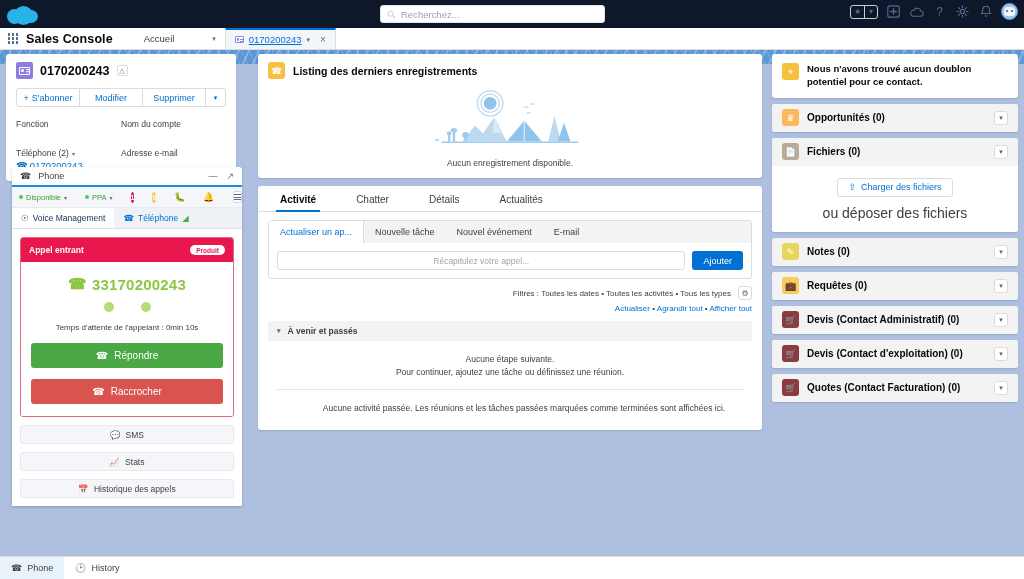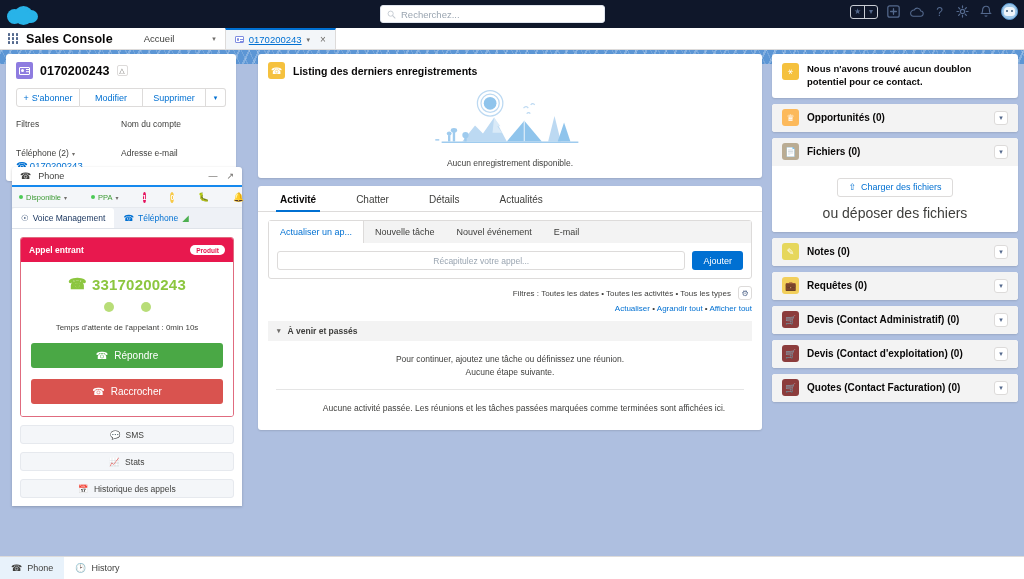--- a/index.html
+++ b/index.html
@@ -157,21 +157,21 @@
     box-shadow:0 1px 3px rgba(0,0,0,.2);
   }
   .pw-header {
     height:20px; display:flex; align-items:center; padding:0 8px;
     border-bottom:2px solid #1589ee; font-size:9px; color:#3e3e3c;
   }
   .pw-header .ph-ico { margin-right:7px; font-size:9px; }
   .pw-hdr-actions { margin-left:auto; display:flex; gap:9px; align-items:center; color:#706e6b; font-size:9px; }
   .pw-status {
     height:21px; background:#f4f6f9; display:flex; align-items:center;
-    padding:0 7px; gap:24px; font-size:7.5px; border-bottom:1px solid #e6e9ee;
+    padding:0 7px; gap:18px; font-size:7.5px; border-bottom:1px solid #e6e9ee;
   }
   .st-item { display:flex; align-items:center; gap:3px; color:#3d9b35; }
   .st-dot { width:4px;height:4px;border-radius:50%;background:#4bca55; }
   .st-caret { font-size:6px; color:#706e6b; }
   .pill {
     width:11px;height:11px;border-radius:50%;color:#fff;font-size:7px;font-weight:bold;
     display:flex;align-items:center;justify-content:center;
   }
   .pill.red { background:#e5125e; }
   .pill.yel { background:#f7c948; color:#fff; }
@@ -432,21 +432,21 @@
         <div class="btn-outline">
           <span>Supprimer</span>
         </div>
         <div class="btn-outline btn-caret">
           <span>▾</span>
         </div>
       </div>
 
       <div class="field-grid">
         <div>
-          <div class="field-lbl">Filtres</div>
+          <div class="field-lbl">Fonction</div>
         </div>
         <div>
           <div class="field-lbl">Nom du compte</div>
         </div>
         <div>
           <div class="field-lbl">
             <span>Téléphone (2)</span><span class="fld-caret">▾</span>
           </div>
           <div class="phone-val">
             <span>☎</span>
@@ -618,22 +618,22 @@
         <span class="links-sep"> • </span>
         <span>Afficher tout</span>
       </div>
 
       <div class="sect-head">
         <span class="sect-chev">▾</span>
         <span>À venir et passés</span>
       </div>
 
       <div class="empty-block">
+        <div>Aucune étape suivante.</div>
         <div>Pour continuer, ajoutez une tâche ou définissez une réunion.</div>
-        <div>Aucune étape suivante.</div>
       </div>
       <div class="hr-line"></div>
       <div class="empty-block2">Aucune activité passée. Les réunions et les tâches passées marquées comme terminées sont affichées ici.</div>
     </div>
   </div>
 
   <div class="right-col">
     <div class="panel dup-panel">
       <div class="p-ico" style="background:#f5c13e;">⚹</div>
       <div class="dup-text">Nous n'avons trouvé aucun doublon potentiel pour ce contact.</div>

